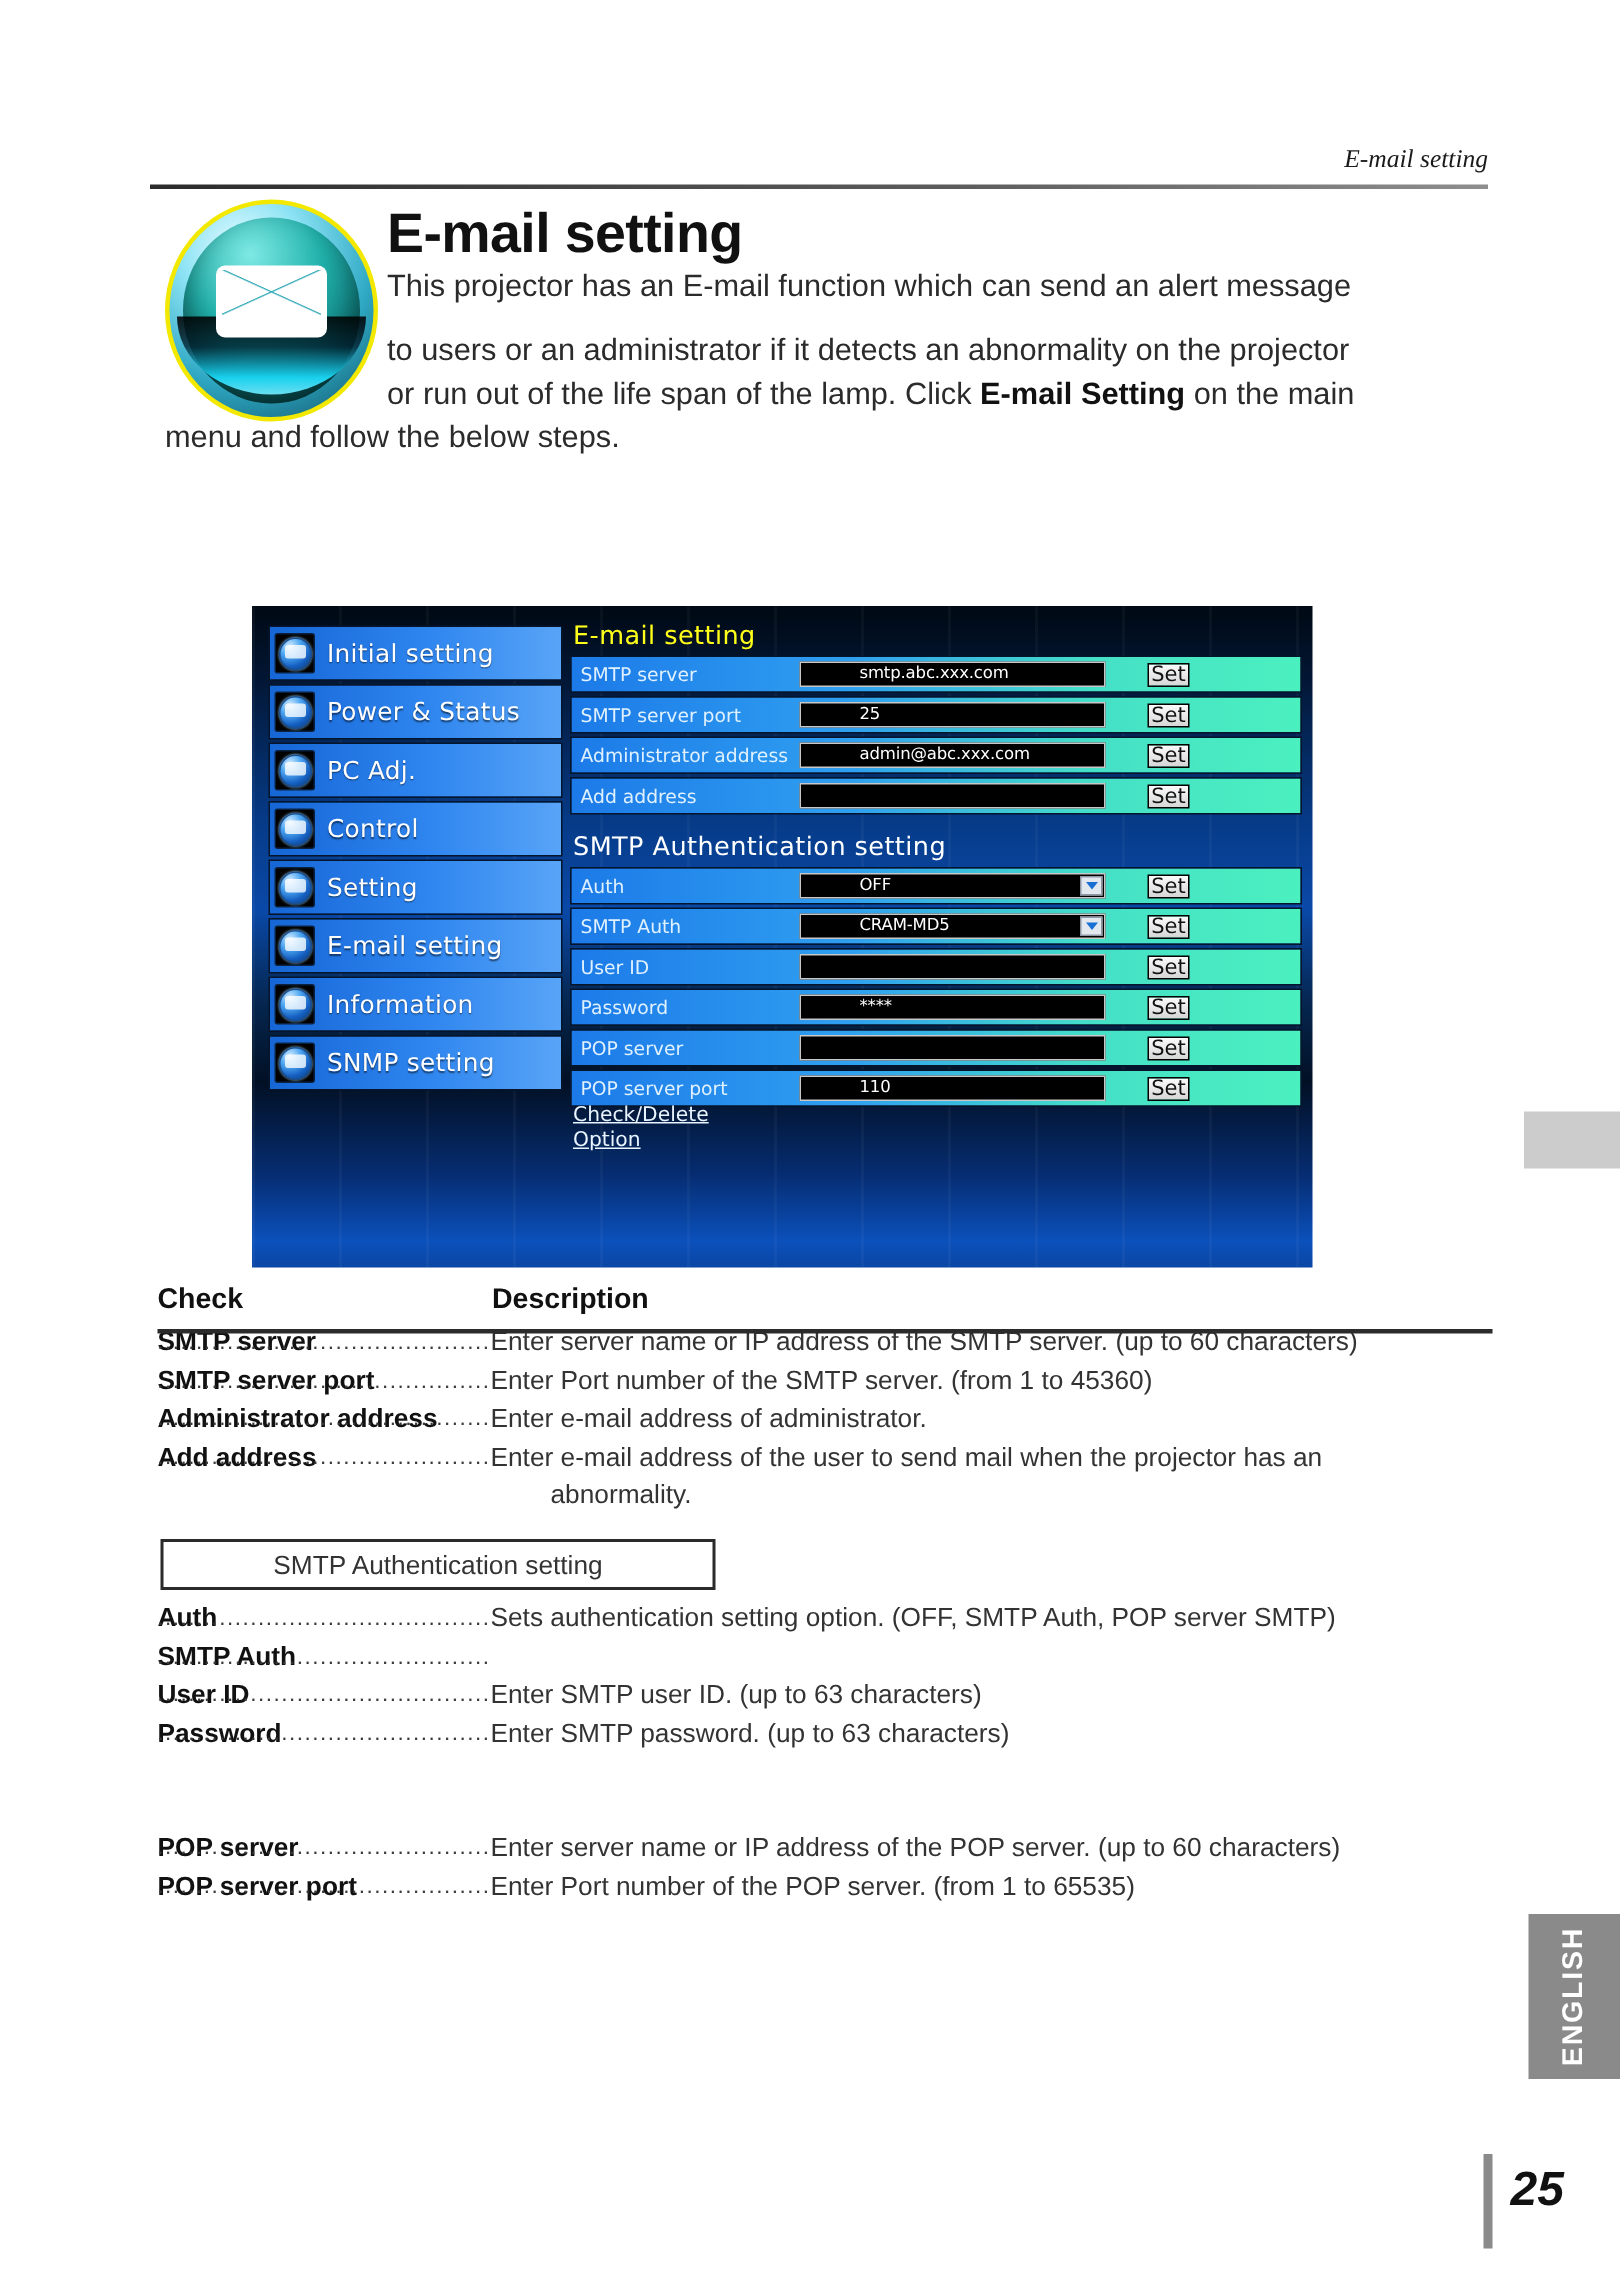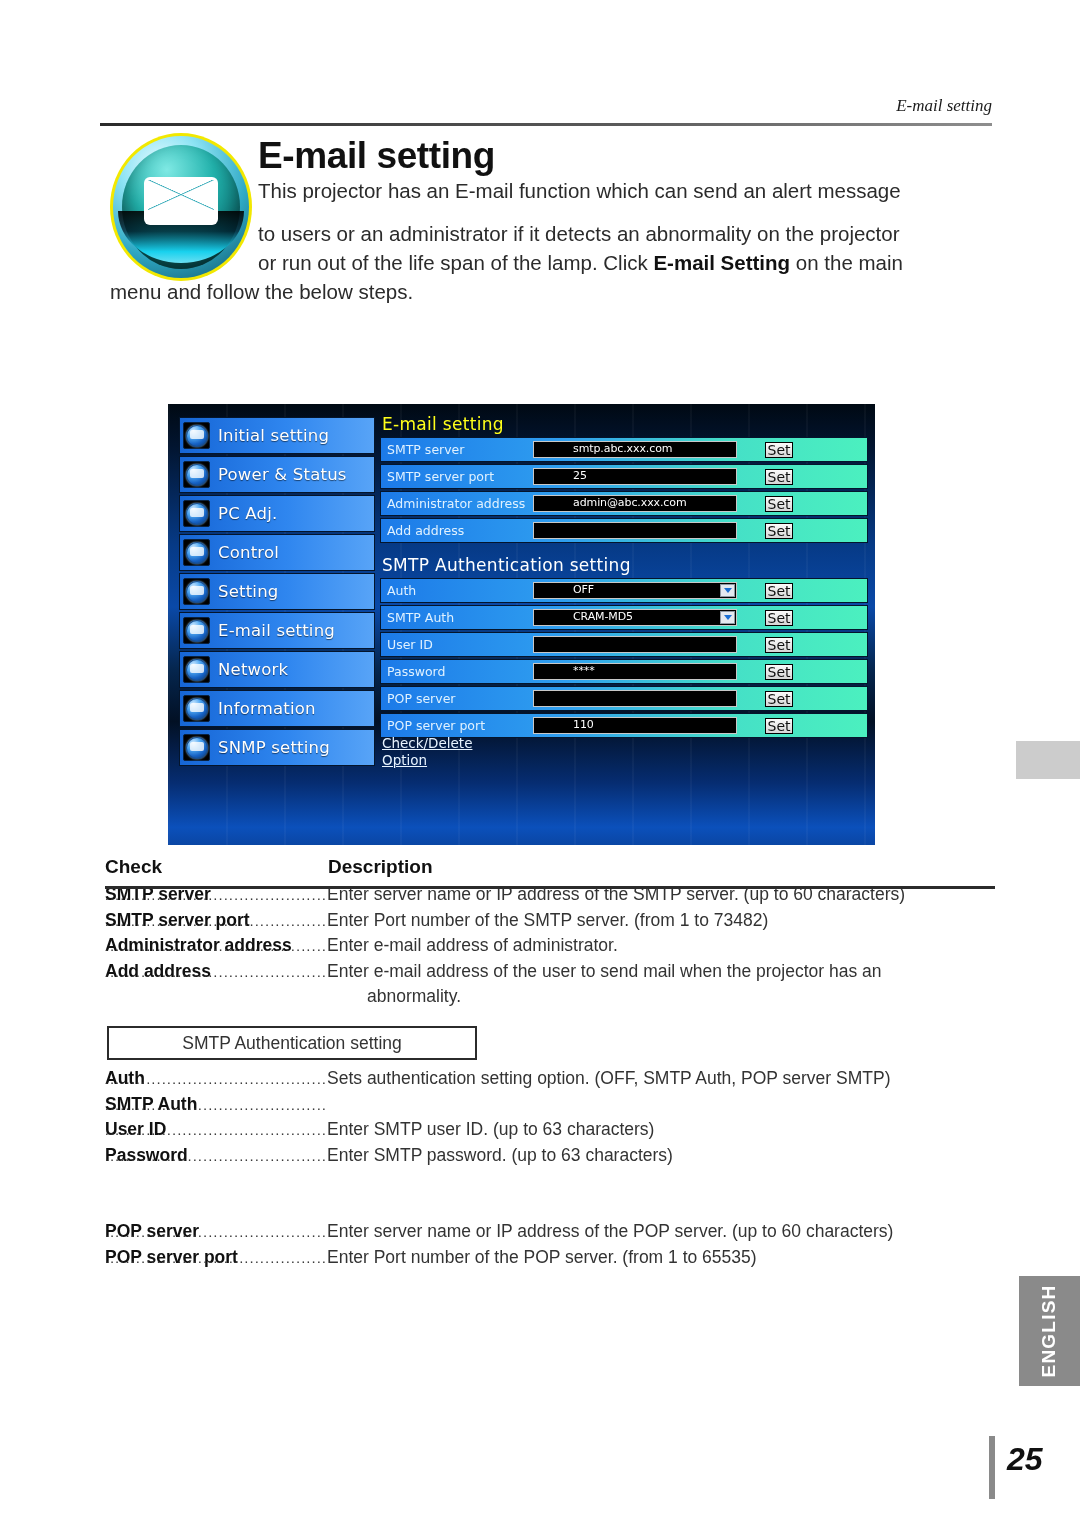--- a/index.html
+++ b/index.html
@@ -484,26 +484,20 @@
     <div class="nav-item">
       <span class="nav-icon">
           <span class="ball"></span>
         </span>
       <span class="nav-label">E-mail setting</span>
     </div>
     <div class="nav-item">
       <span class="nav-icon">
           <span class="ball"></span>
         </span>
-      <span class="nav-label">Network</span>
-    </div>
-    <div class="nav-item">
-      <span class="nav-icon">
-          <span class="ball"></span>
-        </span>
       <span class="nav-label">Information</span>
     </div>
     <div class="nav-item">
       <span class="nav-icon">
           <span class="ball"></span>
         </span>
       <span class="nav-label">SNMP setting</span>
     </div>
   </div>
 
@@ -608,21 +602,21 @@
       <span class="item">SMTP server</span>
       <span class="leader">...........................................................</span>
     </span>
     <span class="desc">Enter server name or IP address of the SMTP server. (up to 60 characters)</span>
   </div>
   <div class="row">
     <span class="item-cell">
       <span class="item">SMTP server port</span>
       <span class="leader">...........................................................</span>
     </span>
-    <span class="desc">Enter Port number of the SMTP server. (from 1 to 73482)</span>
+    <span class="desc">Enter Port number of the SMTP server. (from 1 to 45360)</span>
   </div>
   <div class="row">
     <span class="item-cell">
       <span class="item">Administrator address</span>
       <span class="leader">...........................................................</span>
     </span>
     <span class="desc">Enter e-mail address of administrator.</span>
   </div>
   <div class="row">
     <span class="item-cell">

